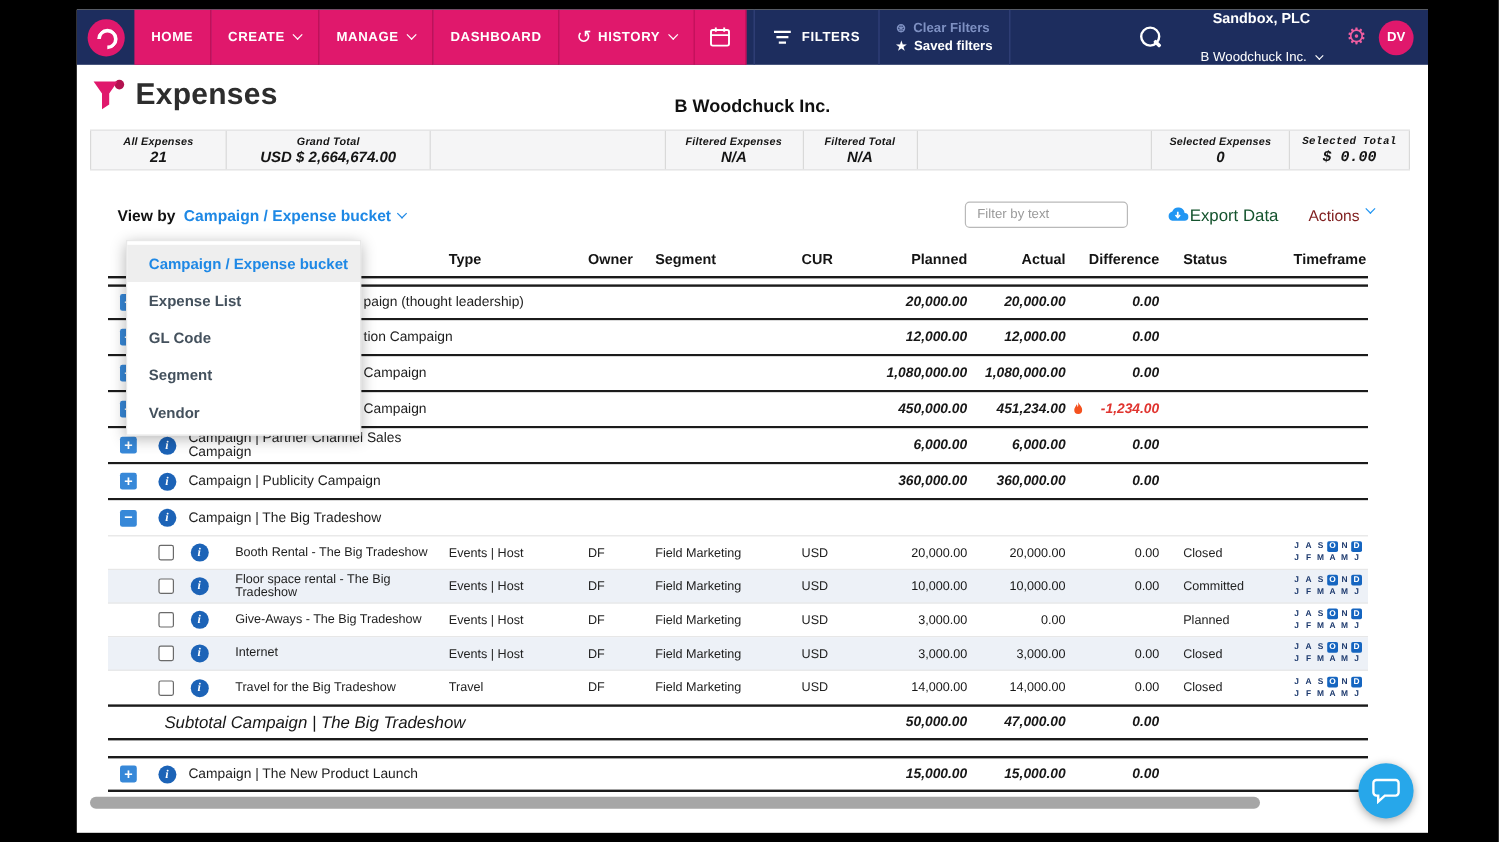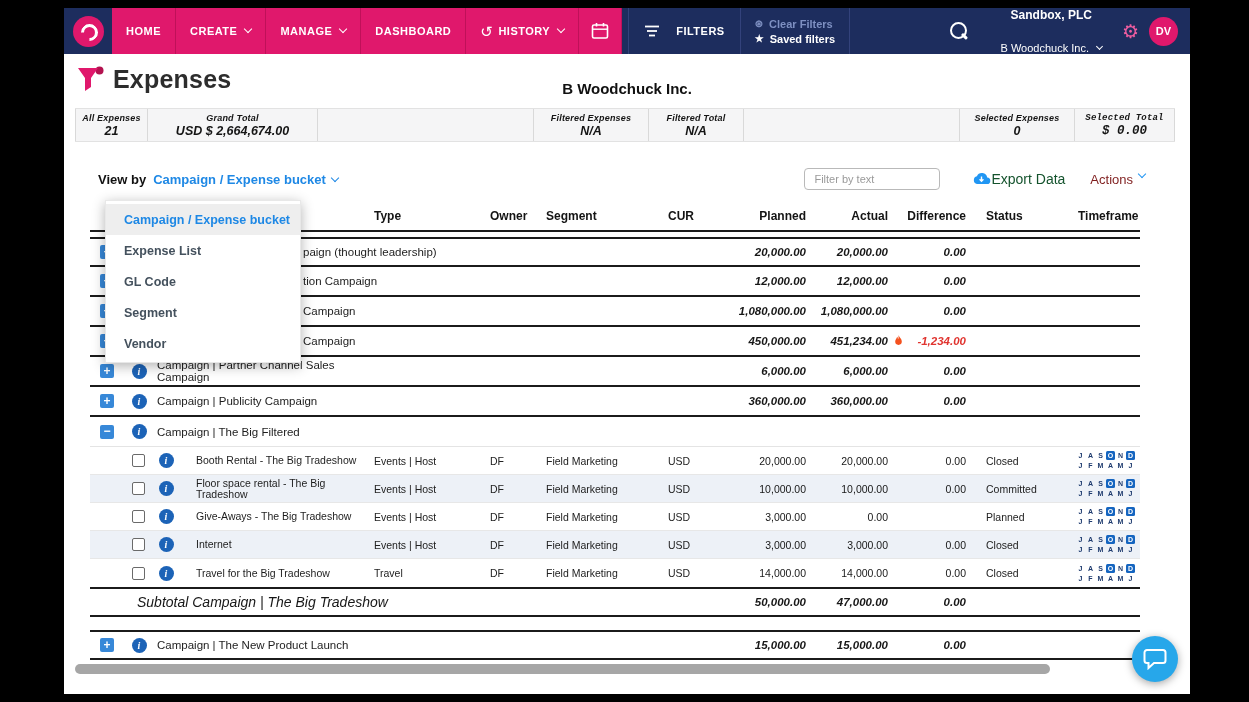--- a/index.html
+++ b/index.html
@@ -9,21 +9,21 @@
 
 
 .nav{height:46px;background:#1d2d5e;display:flex;align-items:stretch}
 .logo-wrap{width:48px;display:flex;align-items:center;justify-content:center;cursor:pointer}
 .logo{width:31px;height:31px;border-radius:50%;background:#e0186c;position:relative}
 .logo::after{content:"";position:absolute;left:8px;top:8px;width:11px;height:11px;border:3px solid #fff;border-radius:50%;border-bottom-color:transparent;transform:rotate(45deg)}
 .nav-items{display:flex;align-items:stretch}
 .nav-btn{display:flex;align-items:center;gap:5px;padding:8px 14px;background:#e0186c;color:#fff;font-size:11px;font-weight:bold;letter-spacing:.5px;border-right:1px solid #c01059;cursor:pointer;white-space:nowrap}
 .hist-glyph{font-size:15px;font-weight:normal;line-height:1}
 .cal-btn{padding:0 12px}
-.nav-dark{border-left:1px solid #33427b;border-right:1px solid #33427b;display:flex;align-items:center;gap:16px;padding:0 15px;color:#fff;font-weight:bold;font-size:11px;letter-spacing:.5px;cursor:pointer;margin-left:6px}
+.nav-dark{border-left:1px solid #33427b;border-right:1px solid #33427b;display:flex;align-items:center;gap:8px;padding:0 15px;color:#fff;font-weight:bold;font-size:11px;letter-spacing:.5px;cursor:pointer;margin-left:6px}
 .filter-status{display:flex;flex-direction:column;justify-content:center;gap:3px;padding:0 14px;font-size:11px;border-right:1px solid #33427b}
 .clear-filters{color:#7e90c2;display:flex;gap:6px;align-items:center;font-weight:bold}
 .saved-filters{color:#fff;display:flex;gap:6px;align-items:center;font-weight:bold;cursor:pointer}
 .cf-icon,.sf-icon{font-size:10px}
 .nav-spacer{flex:1}
 .search{width:20px;height:20px;position:relative;align-self:center;margin-right:22px;cursor:pointer}
 .search::before{content:"";position:absolute;width:13px;height:13px;border:2.2px solid #fff;border-radius:50%;left:1px;top:1px}
 .search::after{content:"";position:absolute;width:2.6px;height:7px;background:#fff;left:14px;top:12px;transform:rotate(-45deg);border-radius:1px}
 .account{display:flex;flex-direction:column;justify-content:space-between;align-items:center;padding:0 10px;color:#fff;cursor:pointer}
 .account .company{font-size:12px;font-weight:bold}
@@ -179,21 +179,21 @@
   <div class="page-header">
     <svg class="funnel-svg" width="30" height="30" viewBox="0 0 30 30">
         <circle cx="24.5" cy="6.5" r="4" fill="#b3124f"></circle>
         <path d="M3 4h20L16 14v9l-6 4V14L3 4z" fill="#e0186c"></path>
       </svg>
     <h1 class="page-title">Expenses</h1>
     <div class="company-heading">B Woodchuck Inc.</div>
   </div>
 
   <div id="summary-bar" class="summary">
-      <div class="sum-cell first" style="width: 73px;">
+      <div class="sum-cell first" style="width: 114px;">
         <div class="sum-label">All Expenses</div>
         <div class="sum-value">21</div>
       </div>
       <div class="sum-cell" style="width: 170px;">
         <div class="sum-label">Grand Total</div>
         <div class="sum-value">USD $ 2,664,674.00</div>
       </div>
       <div class="sum-spacer"></div>
       <div class="sum-cell" style="width: 115px;">
         <div class="sum-label">Filtered Expenses</div>
@@ -364,21 +364,21 @@
           <div class="c-status"></div>
           <div class="c-tf"></div>
         </div>
         <div class="trow campaign open">
           <div class="c-toggle">
             <div class="expand">−</div>
           </div>
           <div class="c-info">
             <div class="info">i</div>
           </div>
-          <div class="c-name">Campaign | The Big Filtered</div>
+          <div class="c-name">Campaign | The Big Tradeshow</div>
           <div class="c-type"></div>
           <div class="c-owner"></div>
           <div class="c-segment"></div>
           <div class="c-cur"></div>
           <div class="c-planned num"></div>
           <div class="c-actual num"></div>
           <div class="c-diff num"></div>
           <div class="c-status"></div>
           <div class="c-tf"></div>
         </div>

